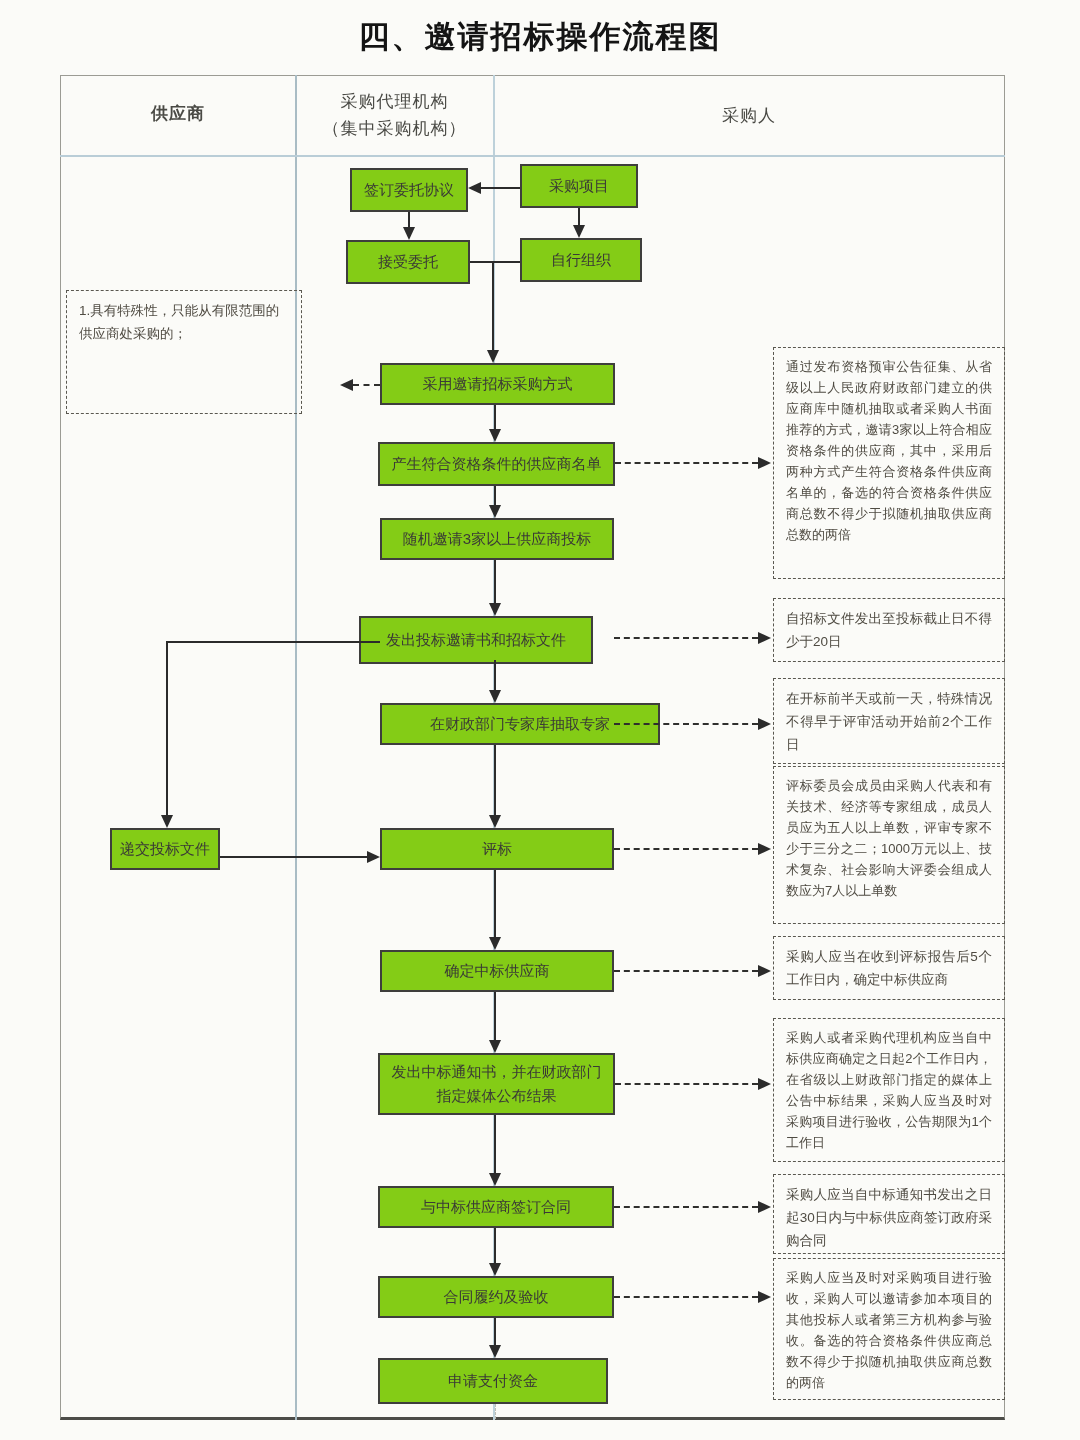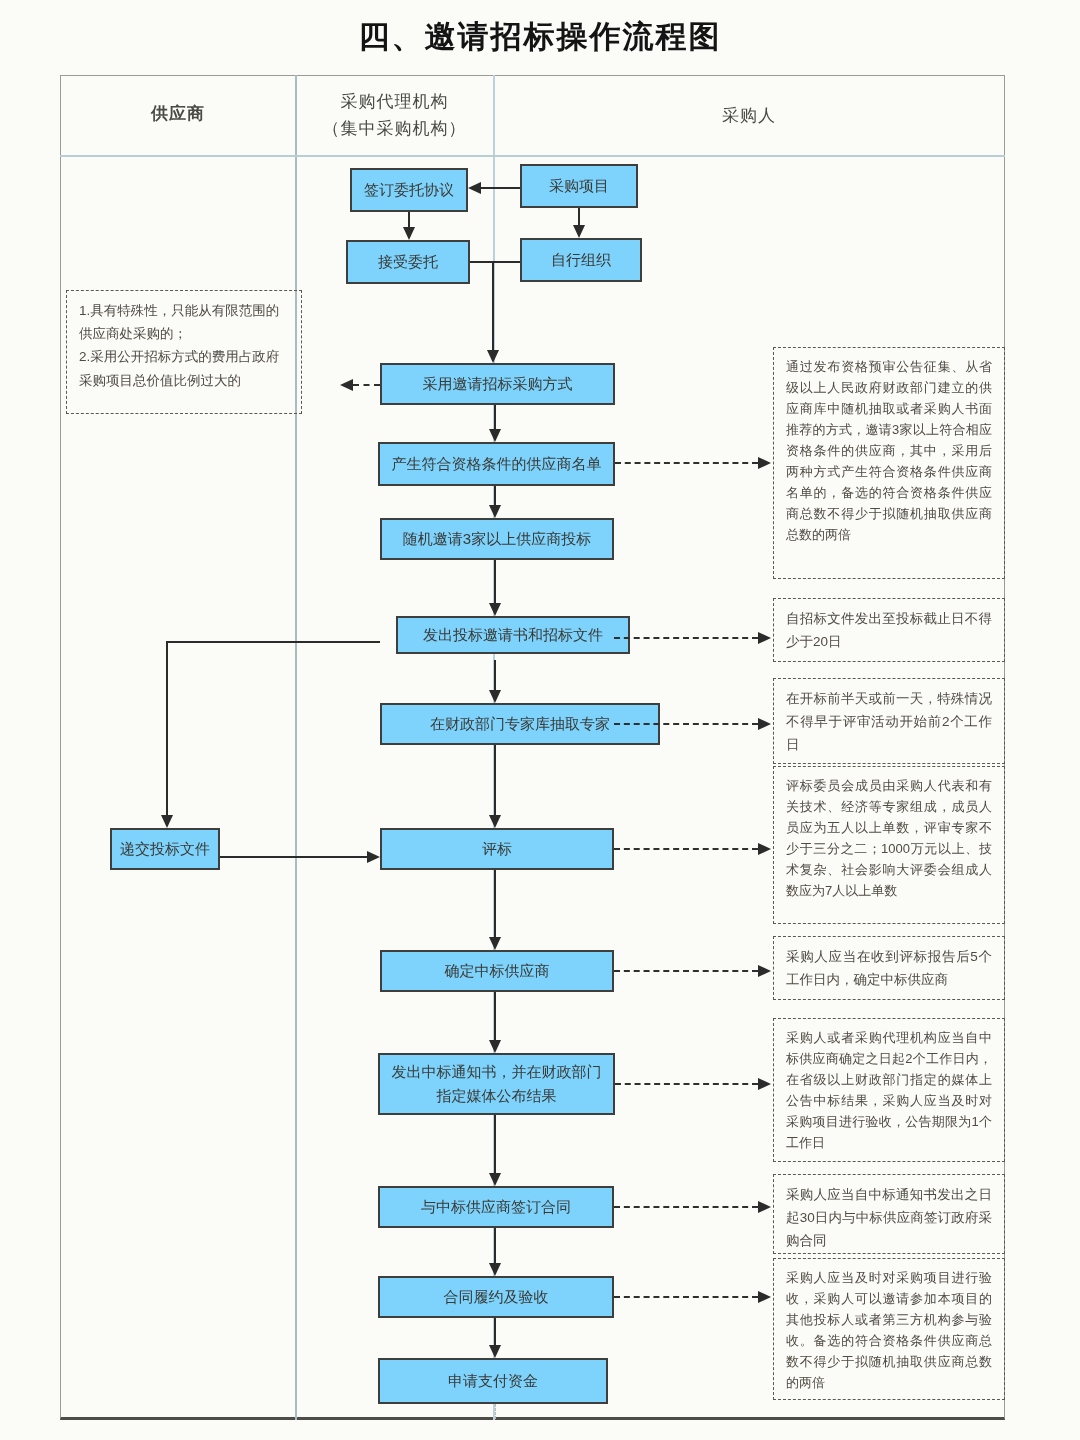--- a/index.html
+++ b/index.html
@@ -28,21 +28,21 @@
   }
   .vline-lane{width:1.5px;background:#a9bcc4;}
   .hline-header{height:1.5px;background:#b9cdd7;}
   .lane-label{
     font-size:17px;color:#4a4a45;letter-spacing:1px;
     text-align:center;line-height:1.6;
   }
   
   .node{
     border:2px solid #3e3e3c;
-    background:#7dd3fc;
+    background:#84cc16;
     display:flex;align-items:center;justify-content:center;
     text-align:center;
     font-size:15px;color:#3a3a36;
     line-height:1.6;
     box-sizing:border-box;
     padding:2px 6px;
   }
   
   .note{
     border:1.6px dashed #5a5850;
@@ -82,33 +82,32 @@
 <div class="abs lane-label" style="left:495px;top:102px;width:508px;">采购人</div>
 
 <div class="abs node" style="left:350px;top:168px;width:118px;height:44px;">签订委托协议</div>
 <div class="abs node" style="left:520px;top:164px;width:118px;height:44px;">采购项目</div>
 <div class="abs node" style="left:346px;top:240px;width:124px;height:44px;">接受委托</div>
 <div class="abs node" style="left:520px;top:238px;width:122px;height:44px;">自行组织</div>
 
 <div class="abs node" style="left:380px;top:363px;width:235px;height:42px;font-family:Liberation Serif, serif;">采用邀请招标采购方式</div>
 <div class="abs node" style="left:378px;top:442px;width:237px;height:44px;">产生符合资格条件的供应商名单</div>
 <div class="abs node" style="left:380px;top:518px;width:234px;height:42px;">随机邀请3家以上供应商投标</div>
-<div class="abs node" style="left:396px;top:616px;width:234px;height:38px;">发出投标邀请书和招标文件</div>
+<div class="abs node" style="left:359px;top:616px;width:234px;height:48px;">发出投标邀请书和招标文件</div>
 <div class="abs node" style="left:380px;top:703px;width:280px;height:42px;">在财政部门专家库抽取专家</div>
 <div class="abs node" style="left:110px;top:828px;width:110px;height:42px;border-width:2.5px;">递交投标文件</div>
 <div class="abs node" style="left:380px;top:828px;width:234px;height:42px;">评标</div>
 <div class="abs node" style="left:380px;top:950px;width:234px;height:42px;">确定中标供应商</div>
 <div class="abs node" style="left:378px;top:1053px;width:237px;height:62px;">发出中标通知书，并在财政部门指定媒体公布结果</div>
 <div class="abs node" style="left:378px;top:1186px;width:236px;height:42px;">与中标供应商签订合同</div>
 <div class="abs node" style="left:378px;top:1276px;width:236px;height:42px;">合同履约及验收</div>
 <div class="abs node" style="left:378px;top:1358px;width:230px;height:46px;">申请支付资金</div>
 
 <div class="abs note" style="left:66px;top:290px;width:236px;height:124px;text-align:left;">
   <div>1.具有特殊性，只能从有限范围的供应商处采购的；</div>
-  <div>2.采用公开招标方式的费用占政府采购项目总价值比例过大的</div>
 </div>
 
 <div class="abs note" style="left:773px;top:347px;width:232px;height:232px;font-size:13px;line-height:1.62;">通过发布资格预审公告征集、从省级以上人民政府财政部门建立的供应商库中随机抽取或者采购人书面推荐的方式，邀请3家以上符合相应资格条件的供应商，其中，采用后两种方式产生符合资格条件供应商名单的，备选的符合资格条件供应商总数不得少于拟随机抽取供应商总数的两倍</div>
 <div class="abs note" style="left:773px;top:598px;width:232px;height:64px;">自招标文件发出至投标截止日不得少于20日</div>
 <div class="abs note" style="left:773px;top:678px;width:232px;height:86px;">在开标前半天或前一天，特殊情况不得早于评审活动开始前2个工作日</div>
 <div class="abs note" style="left:773px;top:766px;width:232px;height:158px;font-size:13px;line-height:1.62;">评标委员会成员由采购人代表和有关技术、经济等专家组成，成员人员应为五人以上单数，评审专家不少于三分之二；1000万元以上、技术复杂、社会影响大评委会组成人数应为7人以上单数</div>
 <div class="abs note" style="left:773px;top:936px;width:232px;height:64px;">采购人应当在收到评标报告后5个工作日内，确定中标供应商</div>
 <div class="abs note" style="left:773px;top:1018px;width:232px;height:144px;font-size:13px;line-height:1.62;">采购人或者采购代理机构应当自中标供应商确定之日起2个工作日内，在省级以上财政部门指定的媒体上公告中标结果，采购人应当及时对采购项目进行验收，公告期限为1个工作日</div>
 <div class="abs note" style="left:773px;top:1174px;width:232px;height:80px;">采购人应当自中标通知书发出之日起30日内与中标供应商签订政府采购合同</div>
 <div class="abs note" style="left:773px;top:1258px;width:232px;height:142px;font-size:13px;line-height:1.62;">采购人应当及时对采购项目进行验收，采购人可以邀请参加本项目的其他投标人或者第三方机构参与验收。备选的符合资格条件供应商总数不得少于拟随机抽取供应商总数的两倍</div>

